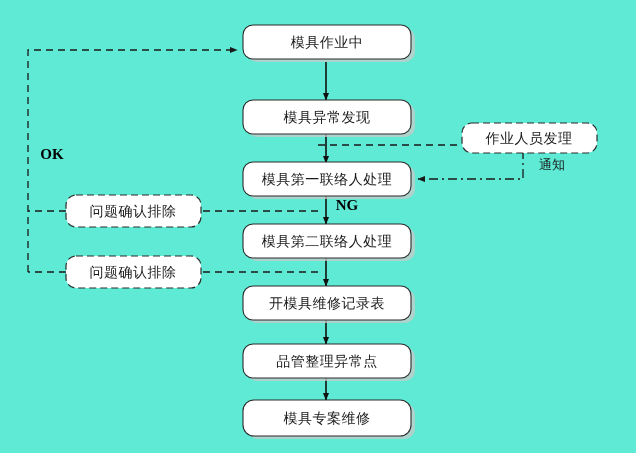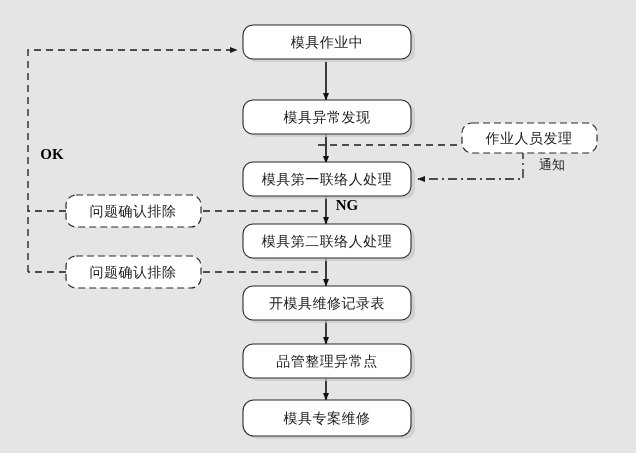--- a/index.html
+++ b/index.html
@@ -7,21 +7,21 @@
     padding: 0;
     background: #ffffff;
   }
   body {
     font-family: "DejaVu Sans", sans-serif;
   }
   #canvas {
     position: relative;
     width: 636px;
     height: 453px;
-    background: #e5e5e5;
+    background: #5eead4;
     overflow: hidden;
   }
   svg.diagram {
     position: absolute;
     left: 0;
     top: 0;
     width: 636px;
     height: 453px;
   }
   .node-label {

